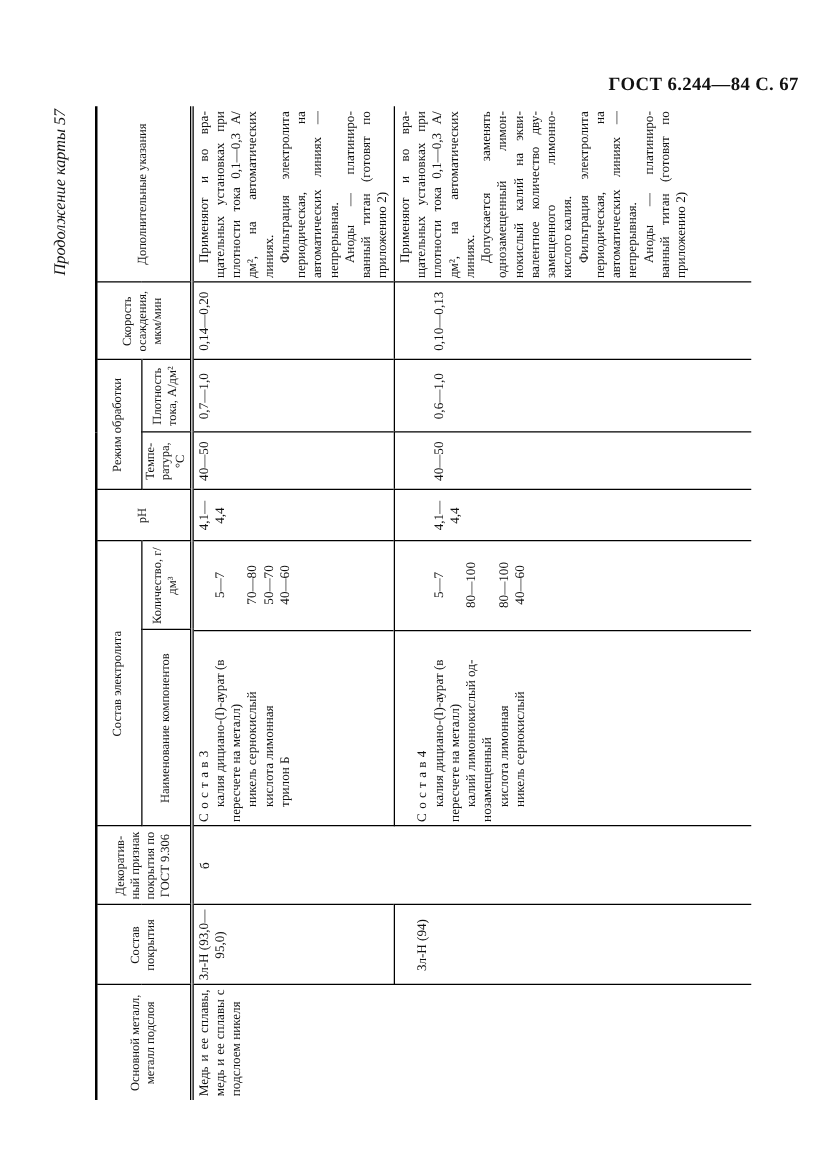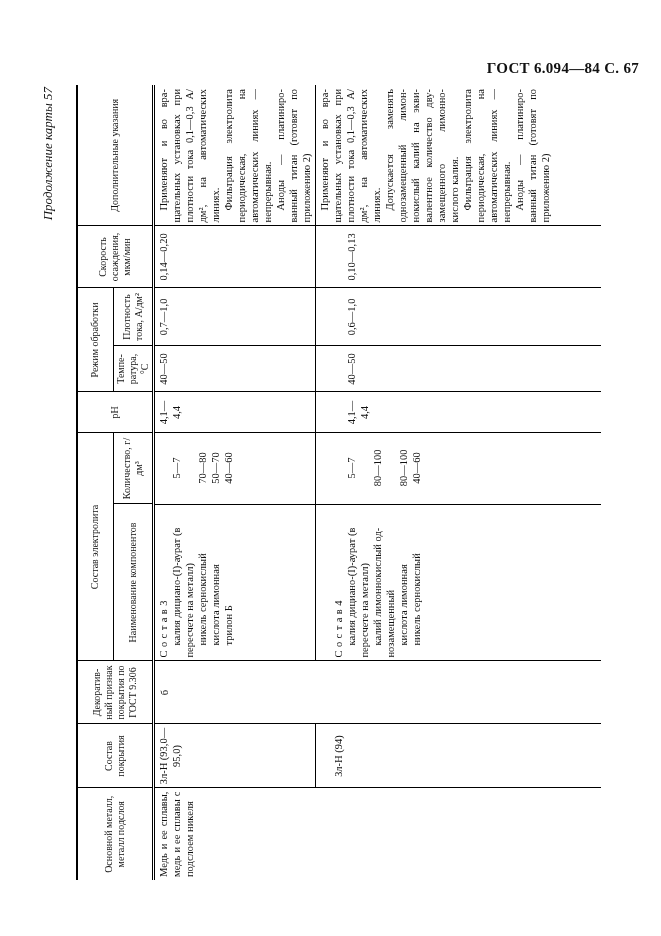--- a/index.html
+++ b/index.html
@@ -51,21 +51,21 @@
   .ci .nm { flex:1 1 auto; text-indent:12px; padding-right:6px; }
   .ci .q  { flex:0 0 69px; text-align:center; }
   .vdiv { position:absolute; top:0; bottom:0; right:71px; width:1px; background:#000; }
   td.instr { padding:2px 4px 2px 3px; }
   td.instr p { margin:0; text-indent:12px; text-align:justify; }
 </style>
 </head>
 <body>
 
 <div class="page">
-  <div class="gost-header">ГОСТ 6.094—84 С. 67</div>
+  <div class="gost-header">ГОСТ 6.244—84 С. 67</div>
 
   <div class="rot">
     <div class="caption">Продолжение карты 57</div>
 
     <table class="gtbl">
       <colgroup>
         <col style="width:92px">
           <col style="width:64px">
           <col style="width:63px">
         <col style="width:157px">

